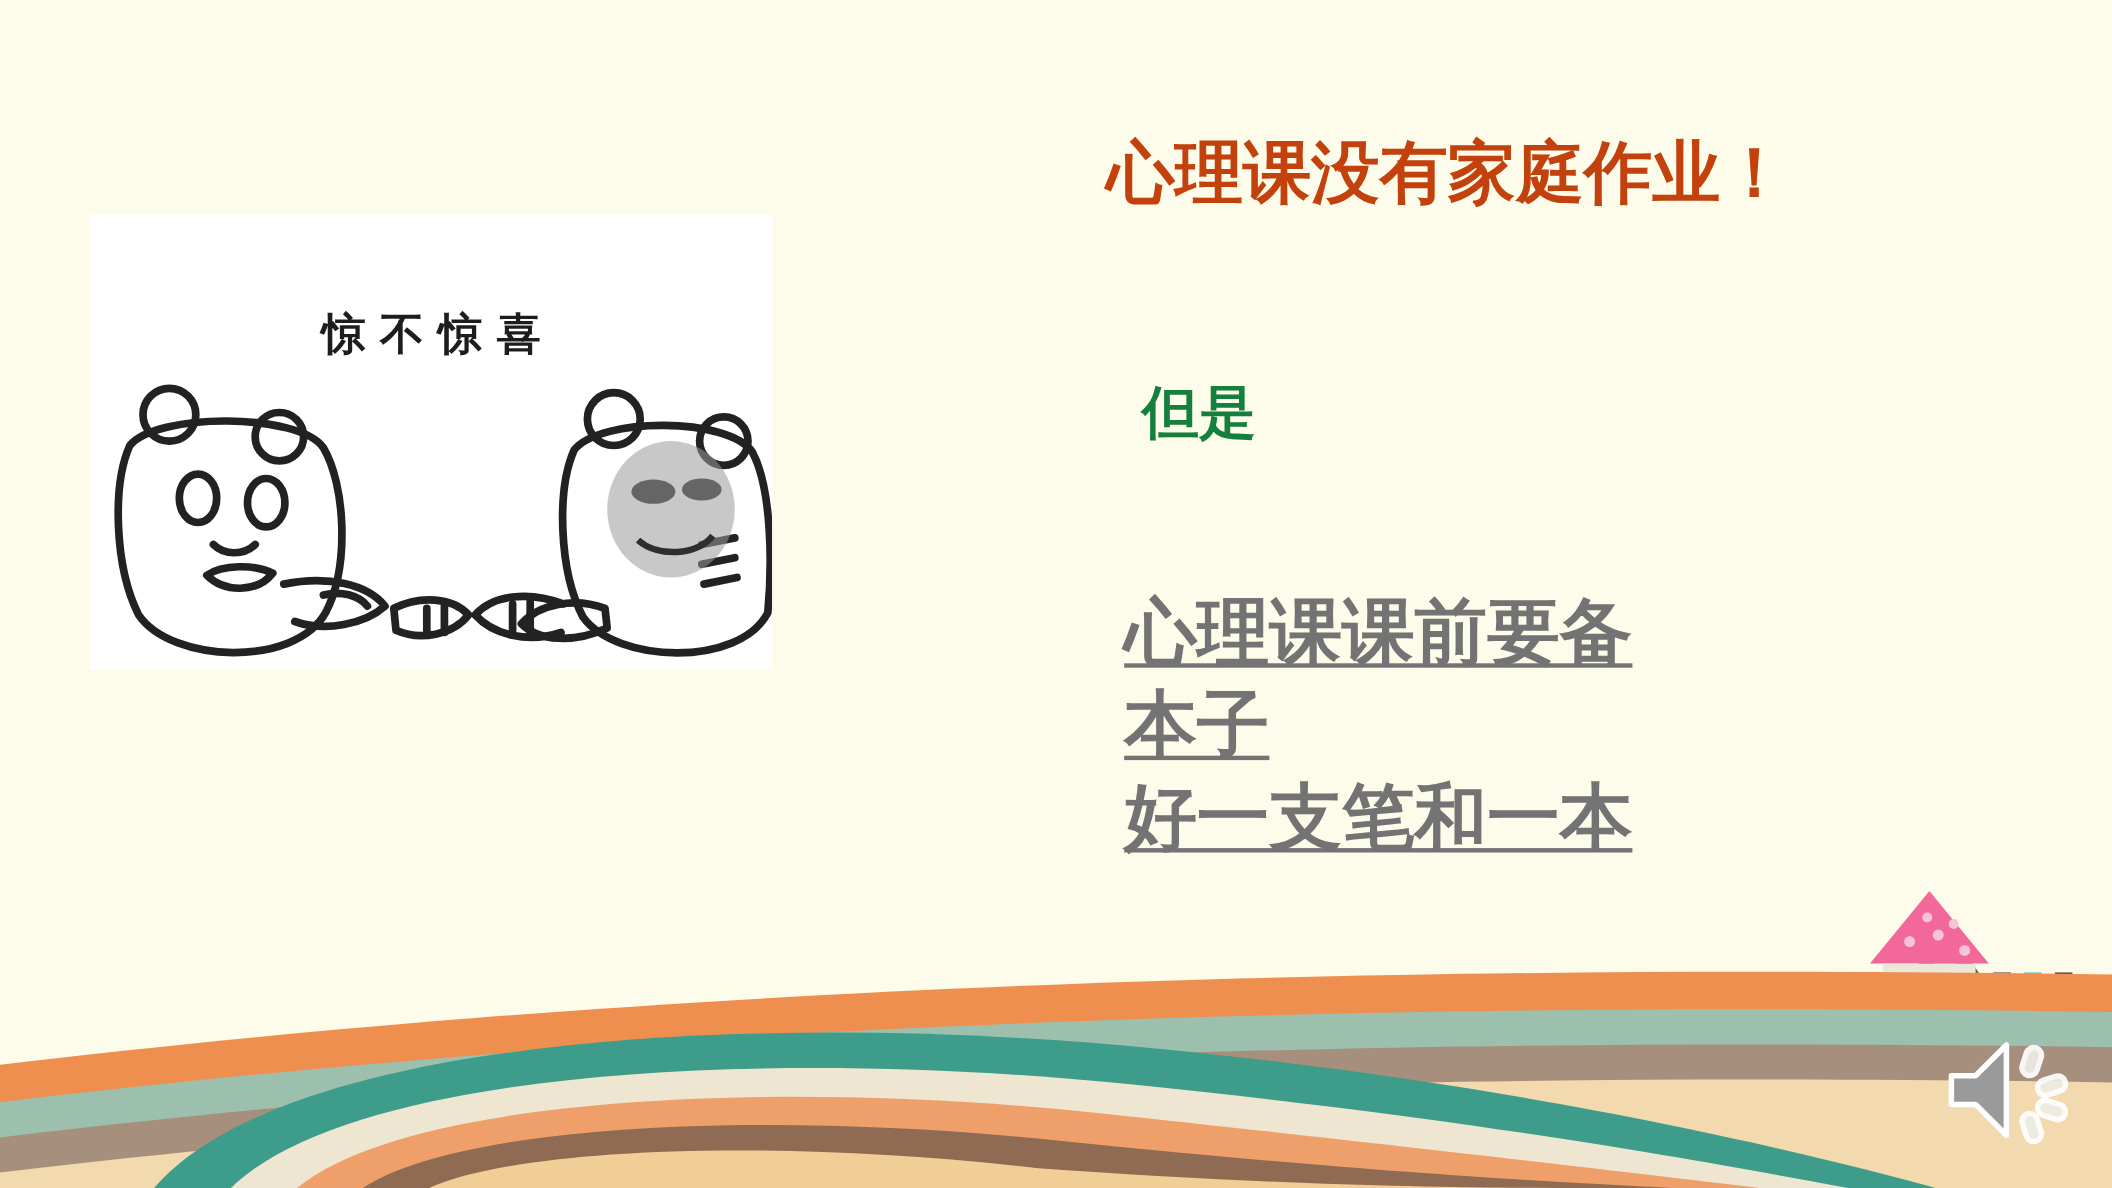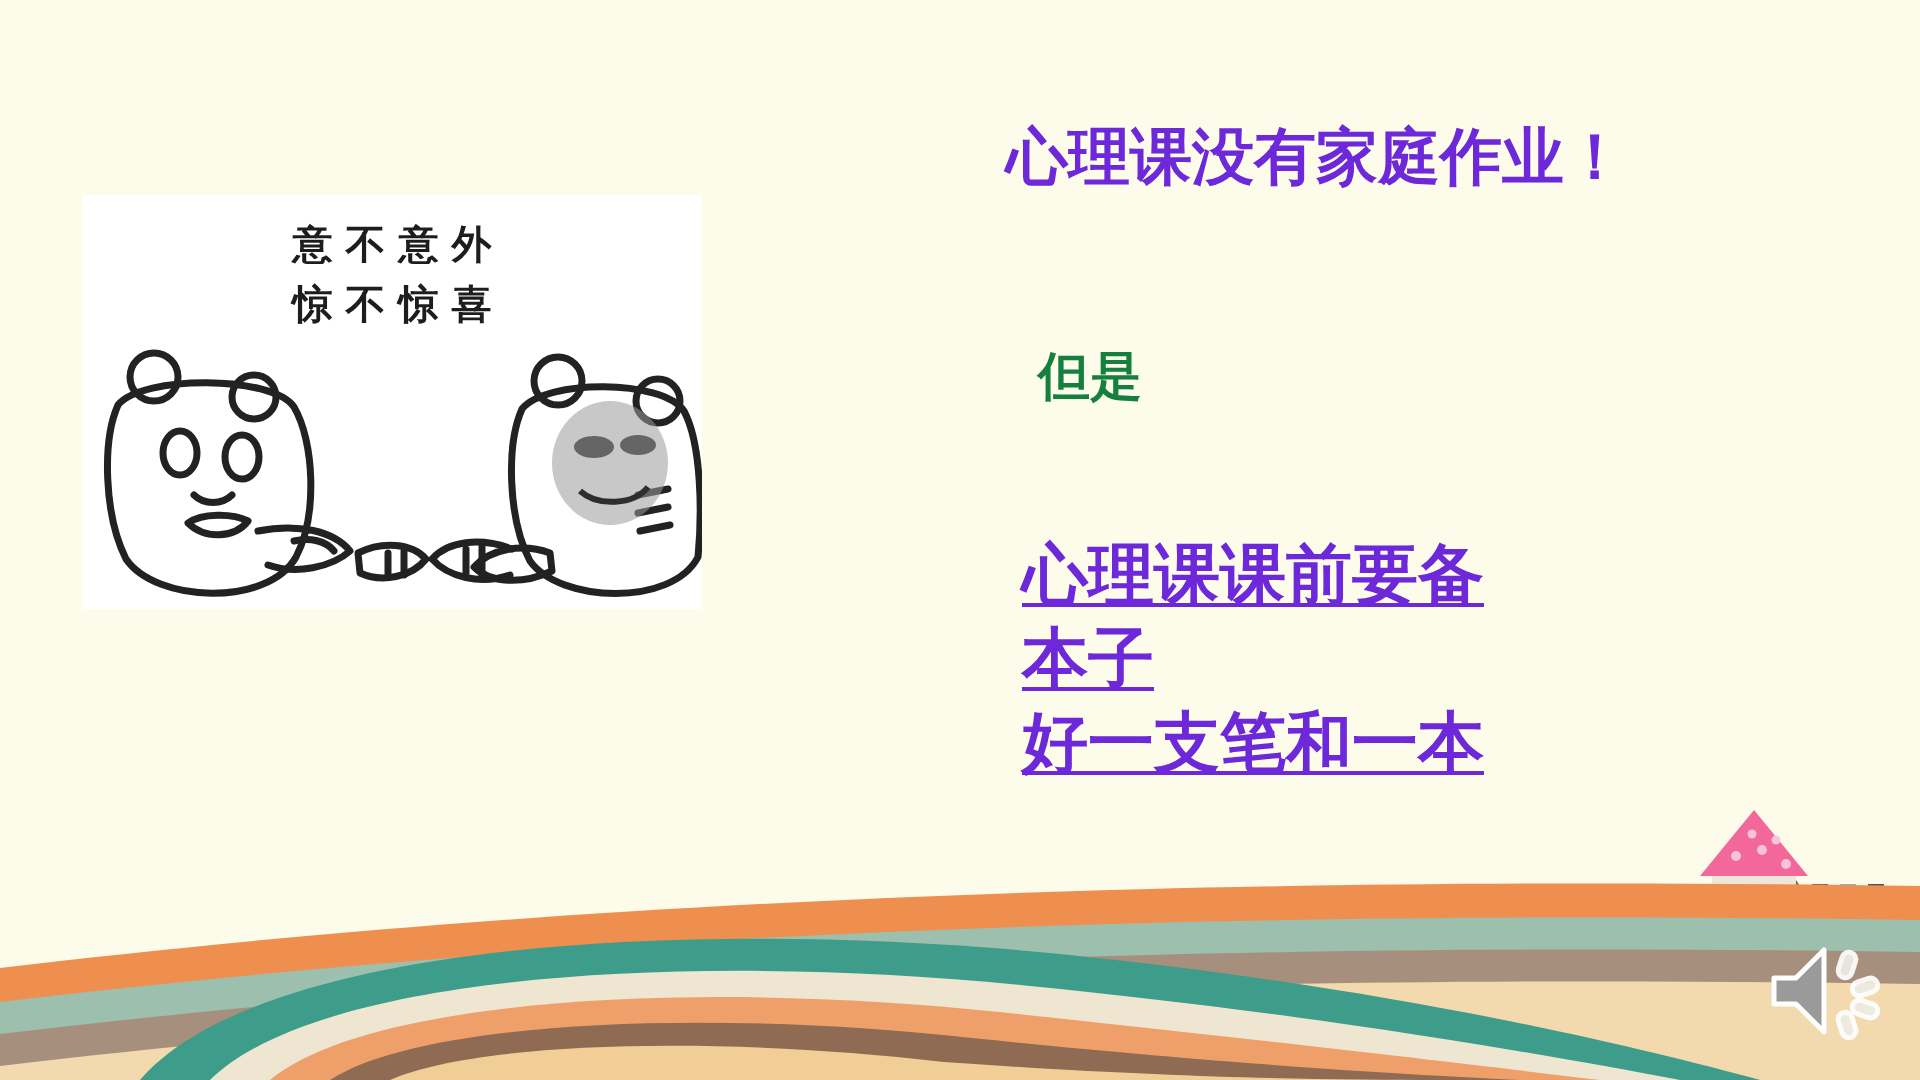--- a/index.html
+++ b/index.html
@@ -27,38 +27,38 @@
     font-weight:700;
     font-size:40px;line-height:55px;letter-spacing:13px;
     text-indent:13px;
   }
   .meme-art{position:absolute;left:0;top:150px;width:620px;height:264px;}
   .meme-art svg{display:block;width:620px;height:264px;}
 
   
   .title{
     position:absolute;left:1006px;top:120px;width:820px;
-    color:#6d28d9;
+    color:#c2410c;
     font-family:"DejaVu Sans","Liberation Sans",sans-serif;
     font-weight:700;font-size:62px;line-height:74px;
     white-space:nowrap;
   }
   .but{
     position:absolute;left:1038px;top:328px;
     color:#15803d;
     font-family:"DejaVu Sans","Liberation Sans",sans-serif;
     font-weight:700;font-size:52px;line-height:96px;
     white-space:nowrap;
   }
   .link-block{
     position:absolute;left:1022px;top:532px;width:620px;
   }
   .link-line{
     display:block;
-    color:#6d28d9;
+    color:#737373;
     font-family:"DejaVu Serif","Liberation Serif",serif;
     font-weight:700;font-size:66px;line-height:84px;
     text-decoration:underline;
     text-decoration-thickness:4px;
     text-underline-offset:6px;
     white-space:nowrap;
     width:max-content;
   }
 
   
@@ -160,21 +160,20 @@
         <path d="M140,430 C260,290 700,268 1060,304 C1380,336 1620,392 1760,430 Z" fill="#3E9C8B"></path>
         <path d="M210,430 C320,322 700,302 1030,336 C1330,366 1540,404 1680,430 Z" fill="#EFE6D2"></path>
         <path d="M270,430 C368,348 700,330 1000,362 C1280,392 1468,414 1600,430 Z" fill="#EFA06A"></path>
         <path d="M330,430 C418,372 700,358 972,388 C1226,414 1396,424 1520,430 Z" fill="#8E6B52"></path>
         <path d="M390,430 C470,394 700,384 944,412 C1170,428 1320,430 1440,430 Z" fill="#F0CE96"></path>
       </g>
     </svg>
   </div>
 
   <div class="meme">
-    <div class="meme-text">意不意外</div>
     <div class="meme-text" style="top:82px;text-align:center;">惊不惊喜</div>
     <div class="meme-art">
       <svg viewBox="0 0 620 264" xmlns="http://www.w3.org/2000/svg">
         <g fill="none" stroke="#222" stroke-width="7" stroke-linecap="round" stroke-linejoin="round">
 
           <circle cx="72" cy="32" r="24"></circle>
           <circle cx="172" cy="52" r="22"></circle>
           <path d="M36,60 C20,96 22,170 44,214 C74,258 186,262 214,212 C236,170 232,96 212,62 C190,30 60,30 36,60 Z"></path>
           <ellipse cx="98" cy="108" rx="17" ry="22"></ellipse>
           <ellipse cx="160" cy="112" rx="17" ry="22"></ellipse>

